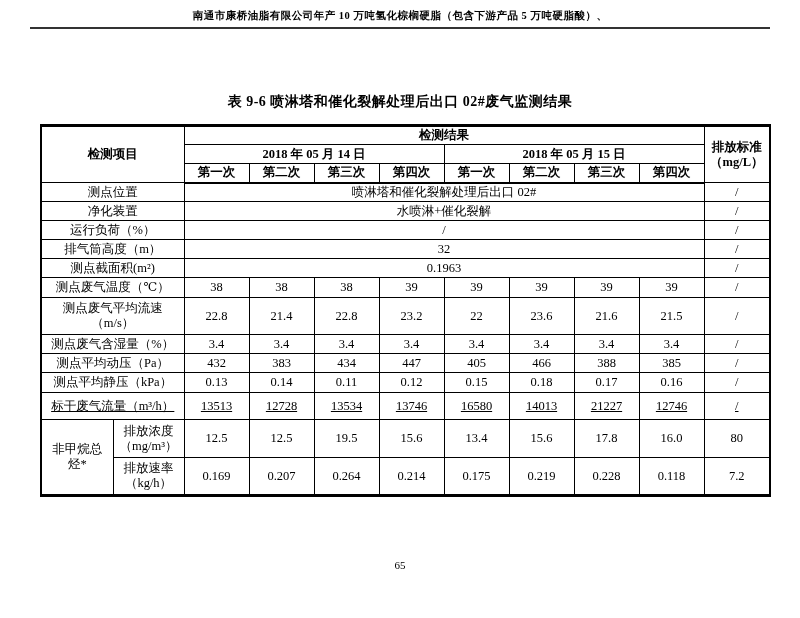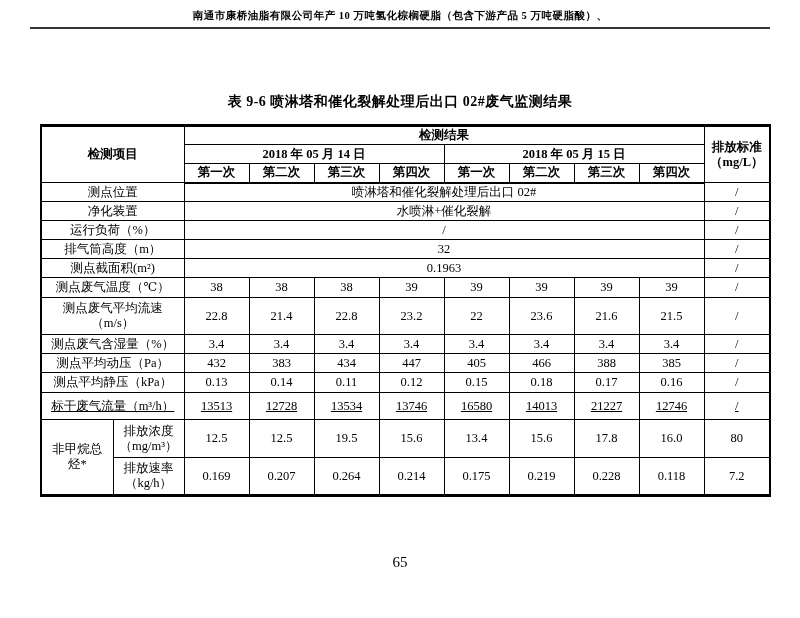--- a/index.html
+++ b/index.html
@@ -36,21 +36,21 @@
     text-align:center; vertical-align:middle;
     font-size:12.5px; line-height:15px;
     padding:0 1px; overflow:hidden;
   }
   table.monitor td.bold { font-weight:bold; }
   tr.h19 { height:19px; } tr.h20 { height:20px;padding-left:12px; }
   tr.h27 { height:27px;text-decoration:underline; } tr.h37 { height:37px; } tr.h38 { height:38px; }
   tr.hdr-bottom td { border-bottom-width:2px; }
   .footer {
     position:absolute; left:0; bottom:47px; width:100%;
-    text-align:center; font-size:15px;
+    text-align:center; font-size:11px;
   }
 </style>
 </head>
 <body>
 
 <div class="page-header">
   <div>南通市康桥油脂有限公司年产 10 万吨氢化棕榈硬脂（包含下游产品 5 万吨硬脂酸）、</div>
 </div>
 <div class="header-rule"></div>
 

